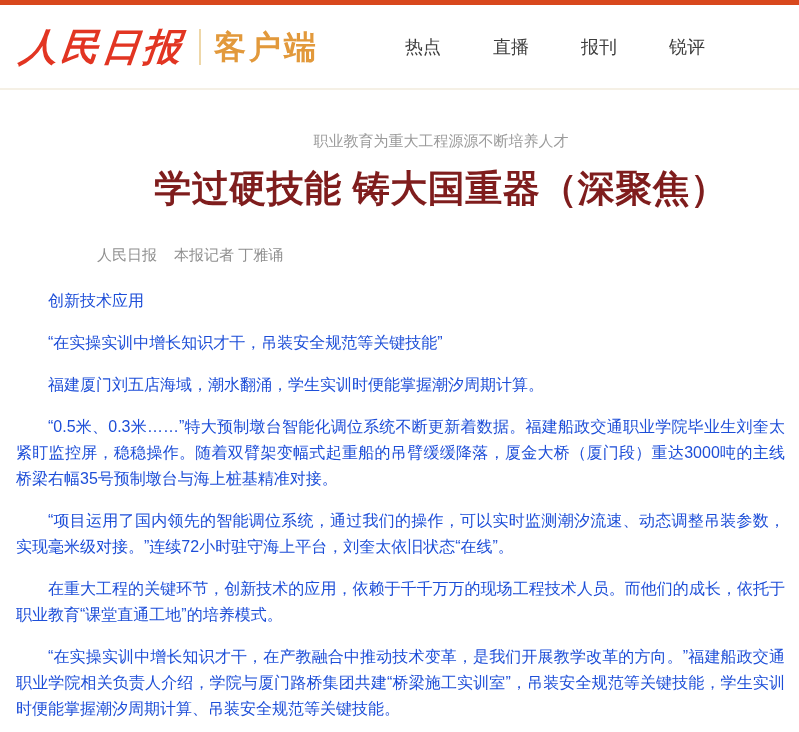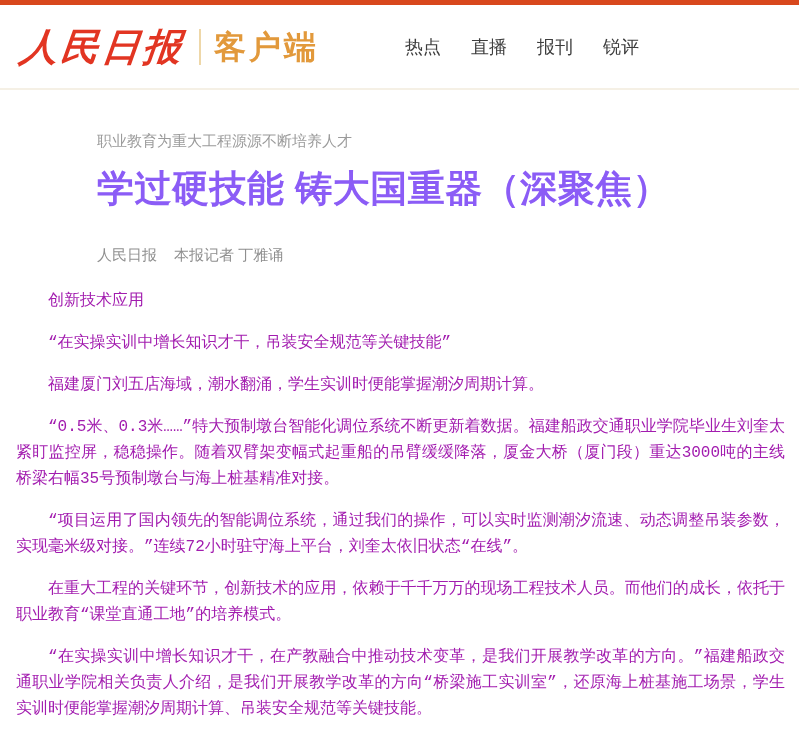--- a/index.html
+++ b/index.html
@@ -40,63 +40,62 @@
   }
   .logo-suffix {
     font-size: 32px;
     font-weight: bold;
     color: #e2993b;
     letter-spacing: 3px;
     line-height: 1;
   }
   .nav {
     display: flex;
-    gap: 30px;
+    gap: 52px;
     margin-left: 86px;
   }
   .nav-item {
     font-size: 18px;
     color: #3d3d3d;
     cursor: pointer;
     white-space: nowrap;
   }
   .main {
     padding: 41px 14px 0 16px;
   }
-  .article-header { margin-left: 81px; }
+  .article-header { margin-left: 81px; text-align: center; }
   .kicker {
     font-size: 15px;
     color: #9b9b9b;
     line-height: 20px;
     margin: 0 0 15px 0;
   }
   .title {
     font-size: 37px;
     font-weight: bold;
-    color: #8b5cf6;
+    color: #7f1d1d;
     line-height: 46px;
     margin: 0 0 33px 0;
     letter-spacing: 0.5px;
   }
   .byline {
     display: flex;
     gap: 17px;
     font-size: 15px;
     color: #8f8f8f;
     line-height: 20px;
     margin: 0 0 23px 0;
   }
   .article-body p.body-para {
     font-size: 16px;
     line-height: 26px;
-    color: #a21caf;
+    color: #1d4ed8;
     text-align: justify;
     text-indent: 2em;
     margin: 0 0 16px 0;
-    font-family: Liberation Mono, monospace;
   }
 </style>
 </head>
 <body>
 
 <div class="topbar"></div>
 
 <div class="header">
   <div class="brand">
     <span class="logo-cn">人民日报</span>
@@ -120,15 +119,15 @@
       <span>本报记者 丁雅诵</span>
     </div>
   </div>
   <div class="article-body">
       <p class="body-para">创新技术应用</p>
       <p class="body-para">“在实操实训中增长知识才干，吊装安全规范等关键技能”</p>
       <p class="body-para">福建厦门刘五店海域，潮水翻涌，学生实训时便能掌握潮汐周期计算。</p>
       <p class="body-para">“0.5米、0.3米……”特大预制墩台智能化调位系统不断更新着数据。福建船政交通职业学院毕业生刘奎太紧盯监控屏，稳稳操作。随着双臂架变幅式起重船的吊臂缓缓降落，厦金大桥（厦门段）重达3000吨的主线桥梁右幅35号预制墩台与海上桩基精准对接。</p>
       <p class="body-para">“项目运用了国内领先的智能调位系统，通过我们的操作，可以实时监测潮汐流速、动态调整吊装参数，实现毫米级对接。”连续72小时驻守海上平台，刘奎太依旧状态“在线”。</p>
       <p class="body-para">在重大工程的关键环节，创新技术的应用，依赖于千千万万的现场工程技术人员。而他们的成长，依托于职业教育“课堂直通工地”的培养模式。</p>
-      <p class="body-para">“在实操实训中增长知识才干，在产教融合中推动技术变革，是我们开展教学改革的方向。”福建船政交通职业学院相关负责人介绍，是我们开展教学改革的方向“桥梁施工实训室”，还原海上桩基施工场景，学生实训时便能掌握潮汐周期计算、吊装安全规范等关键技能。</p>
+      <p class="body-para">“在实操实训中增长知识才干，在产教融合中推动技术变革，是我们开展教学改革的方向。”福建船政交通职业学院相关负责人介绍，学院与厦门路桥集团共建“桥梁施工实训室”，吊装安全规范等关键技能，学生实训时便能掌握潮汐周期计算、吊装安全规范等关键技能。</p>
     </div>
 </div>
 
 </body></html>

